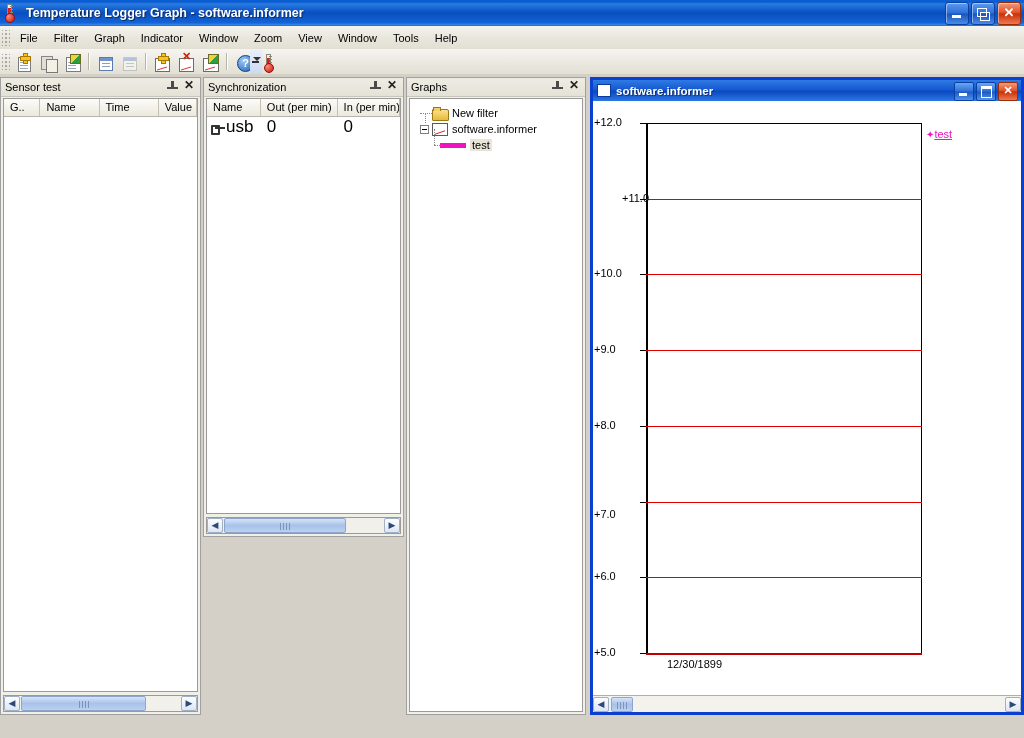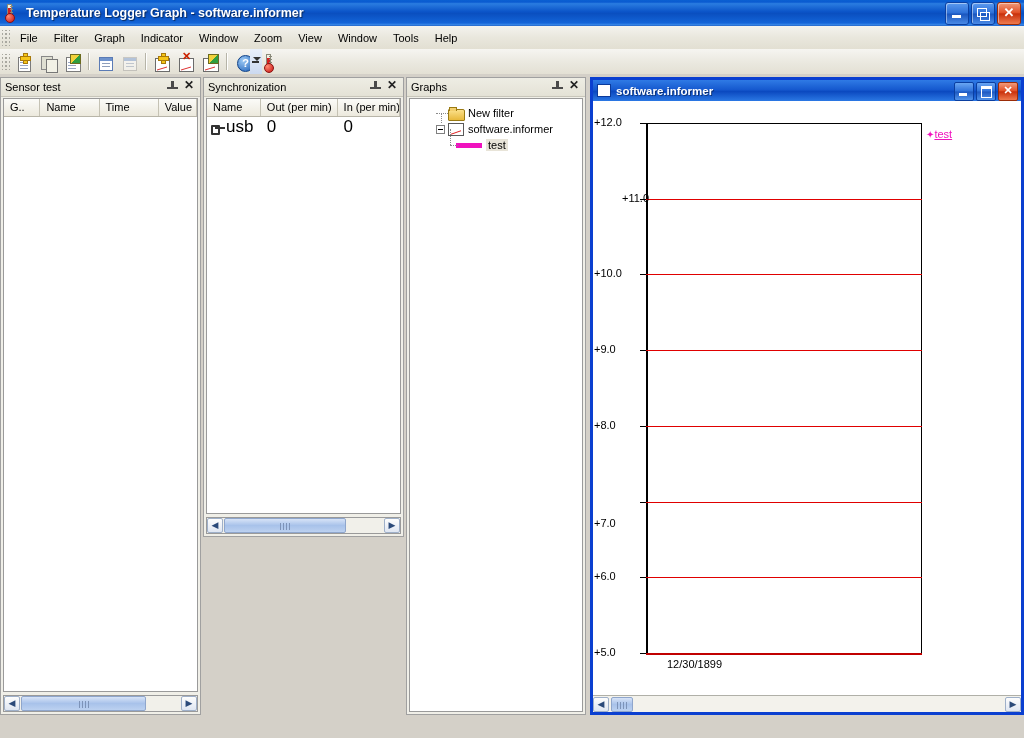--- a/index.html
+++ b/index.html
@@ -121,21 +121,21 @@
     background:#f1f0ea;border:1px solid #9a9a9a;box-sizing:border-box;display:flex;align-items:center;}
   .sb-arrow{width:16px;height:15px;background:linear-gradient(to bottom,#fdfdfd,#dfe6f2);
     border:1px solid #9fb0c9;box-sizing:border-box;color:#2b4a7a;font-size:9px;text-align:center;line-height:13px;border-radius:2px;}
   .sb-thumb{height:15px;background:linear-gradient(to bottom,#d7e3f7,#a8c2ea 50%,#bcd1f0);
     border:1px solid #8fa6cc;box-sizing:border-box;border-radius:2px;position:relative;}
   .sb-thumb:after{content:"";position:absolute;left:50%;top:4px;margin-left:-5px;width:10px;height:7px;
     background-image:linear-gradient(90deg,#7d93b8 1px,transparent 1px);background-size:3px 7px;}
   .sb-track{flex:1;}
 
   
-  .tree{padding:6px 0 0 24px;font-size:11px;}
+  .tree{padding:6px 0 0 8px;font-size:11px;}
   .tnode{display:flex;align-items:center;height:16px;position:relative;padding-left:2px;}
   .tdots{position:absolute;border-top:1px dotted #8a8a8a;top:8px;}
   .vdots{position:absolute;border-left:1px dotted #8a8a8a;}
   .expander{width:9px;height:9px;border:1px solid #808080;background:#fff;position:relative;box-sizing:border-box;margin-right:3px;}
   .expander:before{content:"";position:absolute;left:1px;top:3px;width:5px;height:1px;background:#000;}
   .folder{width:16px;height:13px;position:relative;margin-right:4px;}
   .folder:before{content:"";position:absolute;left:0;top:2px;width:15px;height:10px;background:linear-gradient(to bottom,#fbe08a,#e8b93c);border:1px solid #9a7a12;border-radius:1px 2px 1px 1px;}
   .folder:after{content:"";position:absolute;left:1px;top:0px;width:6px;height:3px;background:#f3cf6d;border:1px solid #9a7a12;border-bottom:none;}
   .graphic{width:16px;height:13px;position:relative;margin-right:4px;background:#fff;border:1px solid #5a5a5a;box-sizing:border-box;}
   .graphic:after{content:"";position:absolute;left:2px;top:4px;width:10px;height:4px;border-bottom:1.5px solid #d22;transform:skewY(-20deg);}
@@ -408,21 +408,21 @@
             <div class="ytick-mark" style="left: 47px; top: 173px;"></div>
             <div class="ytick-label" style="left: 1px; width: 44px; top: 166px;">+10.0</div>
             <div class="gridline" style="left: 53px; width: 276px; top: 249px;"></div>
             <div class="ytick-mark" style="left: 47px; top: 249px;"></div>
             <div class="ytick-label" style="left: 1px; width: 44px; top: 242px;">+9.0</div>
             <div class="gridline" style="left: 53px; width: 276px; top: 325px;"></div>
             <div class="ytick-mark" style="left: 47px; top: 325px;"></div>
             <div class="ytick-label" style="left: 1px; width: 44px; top: 318px;">+8.0</div>
             <div class="gridline" style="left: 53px; width: 276px; top: 401px;"></div>
             <div class="ytick-mark" style="left: 47px; top: 401px;"></div>
-            <div class="ytick-label" style="left: 1px; width: 44px; top: 416px;">+7.0</div>
+            <div class="ytick-label" style="left: 1px; width: 44px; top: 407px;">+7.0</div>
             <div class="gridline" style="left: 53px; width: 276px; top: 476px;"></div>
             <div class="ytick-mark" style="left: 47px; top: 476px;"></div>
             <div class="ytick-label" style="left: 1px; width: 44px; top: 469px;">+6.0</div>
             <div class="gridline" style="left: 53px; width: 276px; top: 552px; border-top-width: 2px; border-top-color: rgb(192, 0, 0);"></div>
             <div class="ytick-mark" style="left: 47px; top: 552px;"></div>
             <div class="ytick-label" style="left: 1px; width: 44px; top: 545px;">+5.0</div>
           </div>
 
         <div class="xlabel" style="left:50px;top:557px;">12/30/1899</div>
 

